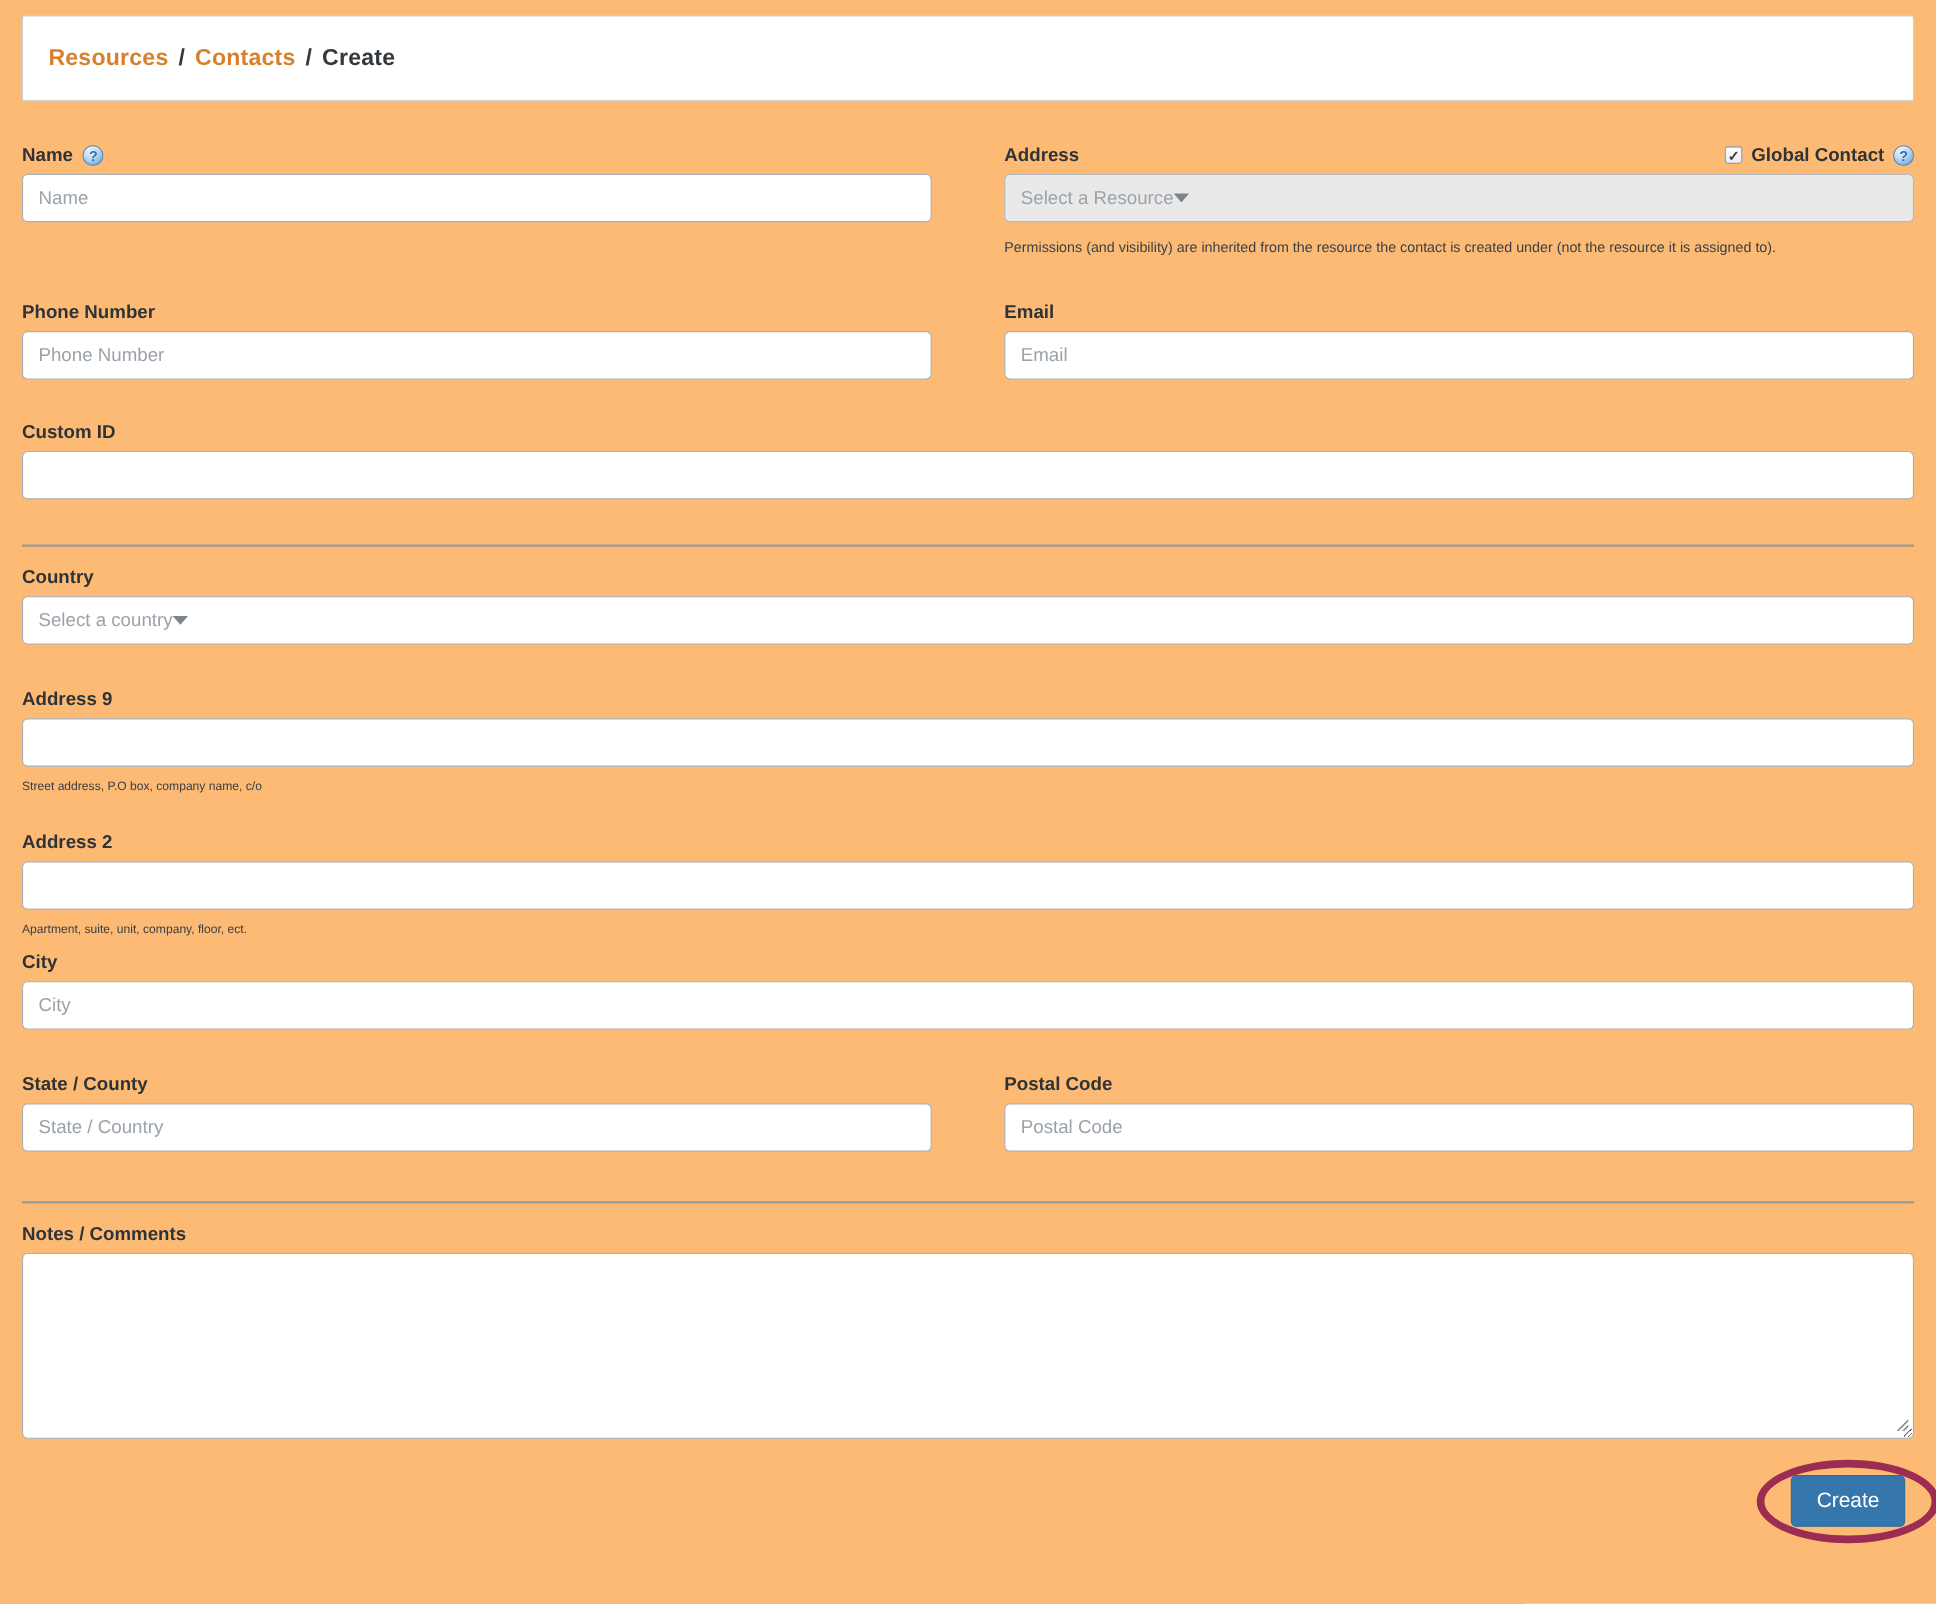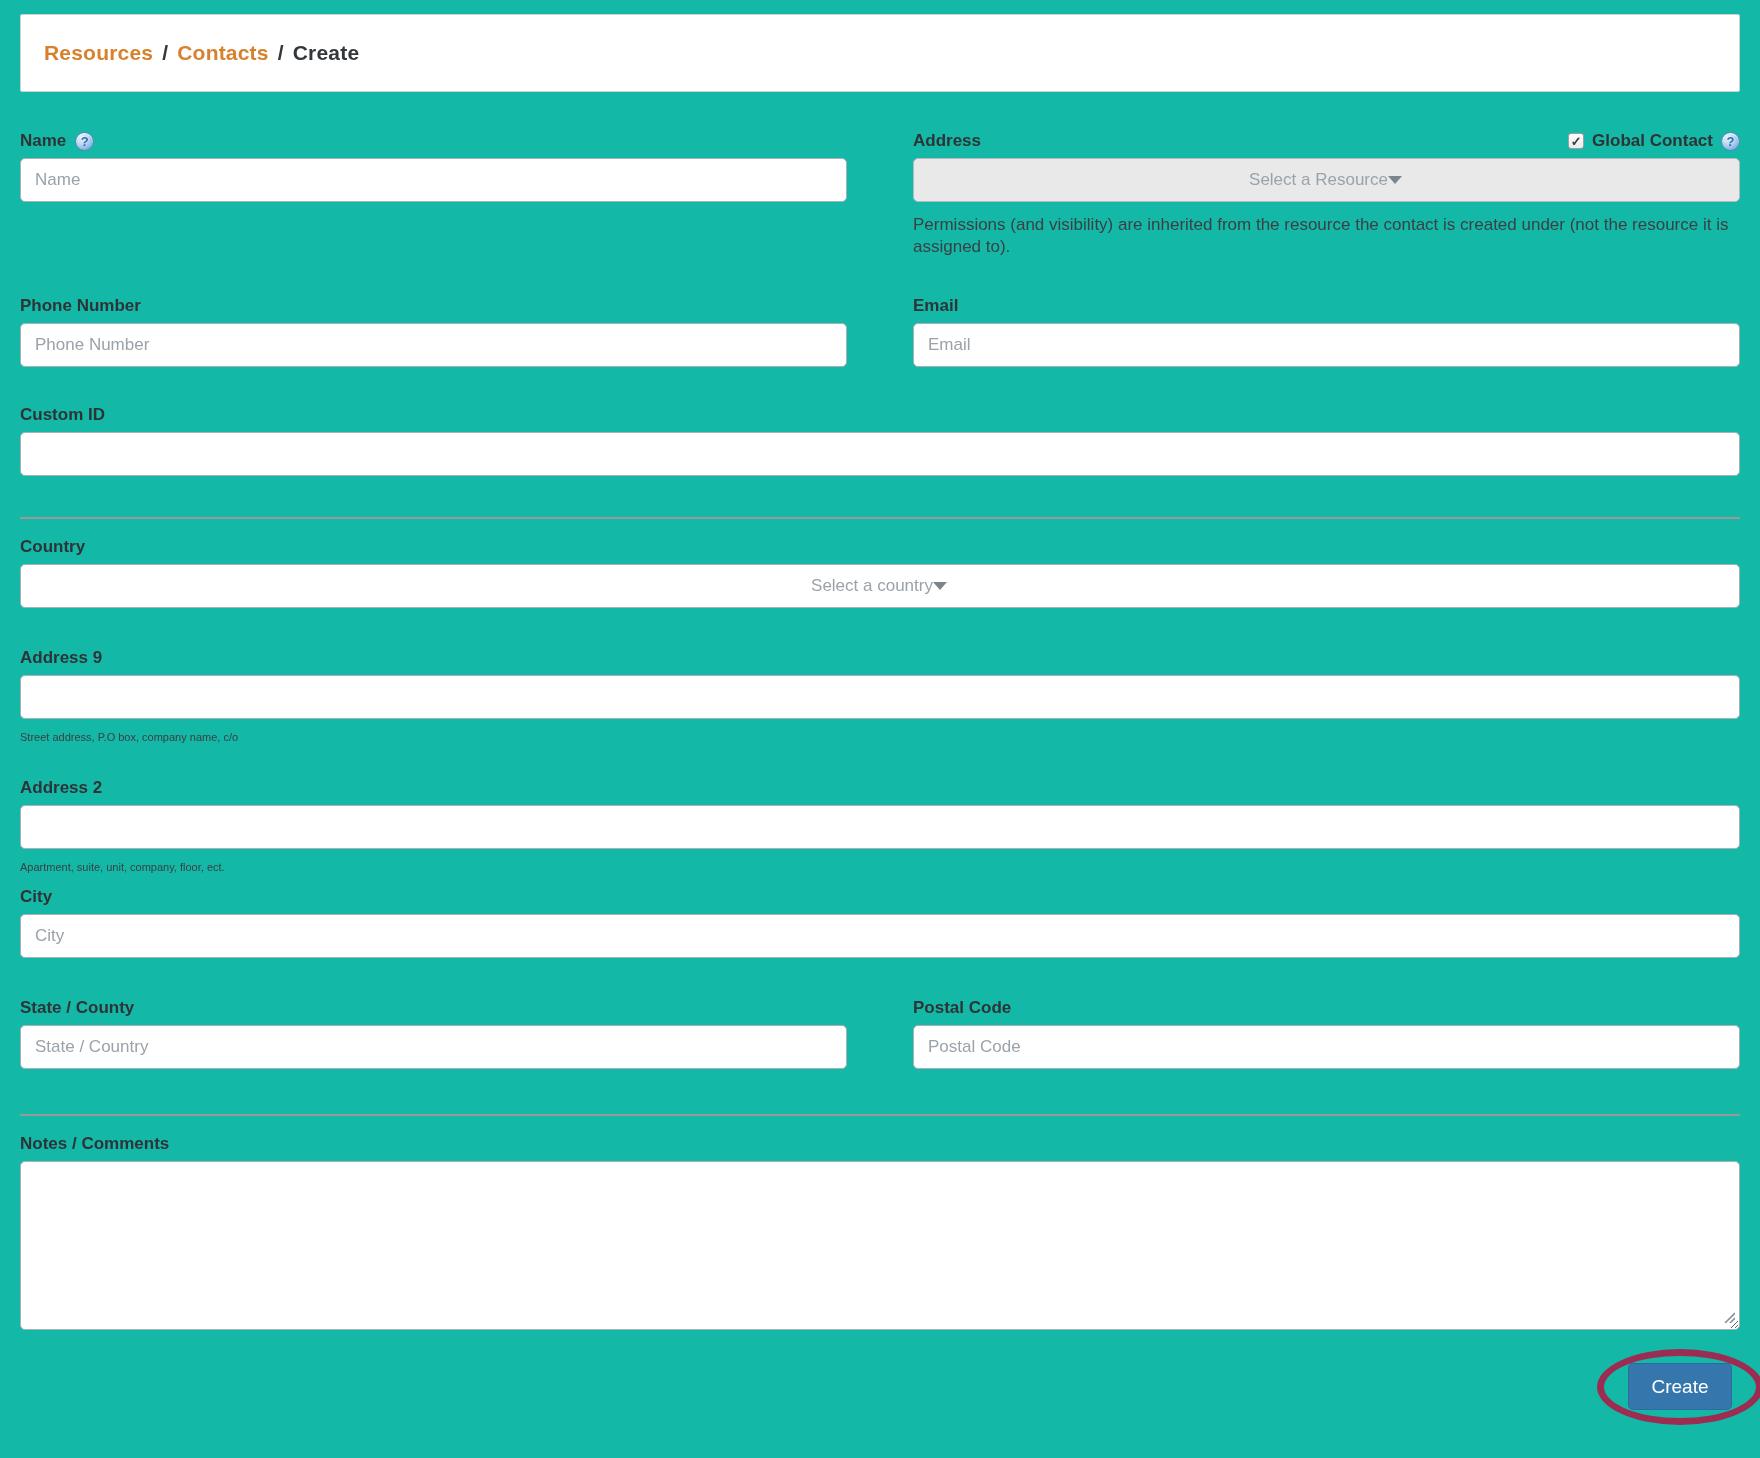--- a/index.html
+++ b/index.html
@@ -1,18 +1,18 @@
 <!DOCTYPE html>
 <html><head>
 <meta charset="utf-8">
 <style>
   * { margin:0; padding:0; box-sizing:border-box; }
   html,body { background:#e9edf0; }
   body { font-family:"Liberation Sans", sans-serif; color:#2f353a; }
-  .page { width:1760px; height:1458px; background:#14b8a6; padding:0 20px; overflow:hidden; position:relative; }
+  .page { width:1760px; height:1458px; background:#fdba74; padding:0 20px; overflow:hidden; position:relative; }
 
   
   .panel { margin-top:14px; height:78px; background:#fff; border:1px solid #ccd3d8; border-radius:2px;
            display:flex; align-items:center; padding:0 23px; }
   .crumbs { font-size:21px; font-weight:bold; letter-spacing:.2px; display:flex; align-items:center; gap:9px; }
   .crumb-link { color:#d8812d; cursor:pointer; }
   .crumb-sep { color:#33383c; }
   .crumb-current { color:#33383c; }
 
   
@@ -27,28 +27,28 @@
                border:1px solid #5a89b8; color:#2f6fb2; font-size:13px; font-weight:bold;
                display:inline-flex; align-items:center; justify-content:center; cursor:pointer;
                box-shadow:inset 0 1px 1px rgba(255,255,255,.8); }
 
   input.text, .select, textarea.notes {
     width:100%; border:1px solid #a7b1b9; border-radius:5px; background:#fff;
     font-family:"Liberation Sans", sans-serif; font-size:17px; color:#333; }
   input.text { height:44px; padding:0 14px; outline:none; }
   input.text::placeholder { color:#9aa2aa; opacity:1; }
 
-  .select { height:44px; display:flex; align-items:center; justify-content:center;
+  .select { height:44px; display:flex; align-items:center; justify-content:flex-start;
             padding:0 14px; cursor:pointer; }
   .select .select-text { color:#9aa2aa; }
   .select.disabled { background:#e9e9e9; border-color:#b3bac0; }
   .caret { width:0; height:0; border-left:7px solid transparent; border-right:7px solid transparent;
            border-top:8px solid #7d858c; margin-right:2px; }
 
-  .note { margin-top:12px; font-size:17px; line-height:22px; color:#3a4045; }
+  .note { margin-top:12px; font-size:13px; line-height:22px; color:#3a4045; }
   .helper { margin-top:12px; font-size:11px; color:#3a4045; }
 
   .gc-group { display:flex; align-items:center; gap:8px; margin-left:auto; }
   .checkbox { width:16px; height:16px; border:1px solid #9aa1a8; border-radius:3px;
               background:linear-gradient(#fdfdfd,#ececec); display:inline-flex; align-items:center;
               justify-content:center; cursor:pointer; font-size:13px; font-weight:bold; color:#3a3f44;
               line-height:1; }
 
   .divider { margin-top:41px; height:2px; background:#97999b; border:none; }
   .divider-2 { margin-top:45px; height:2px; background:#97999b; border:none; }

